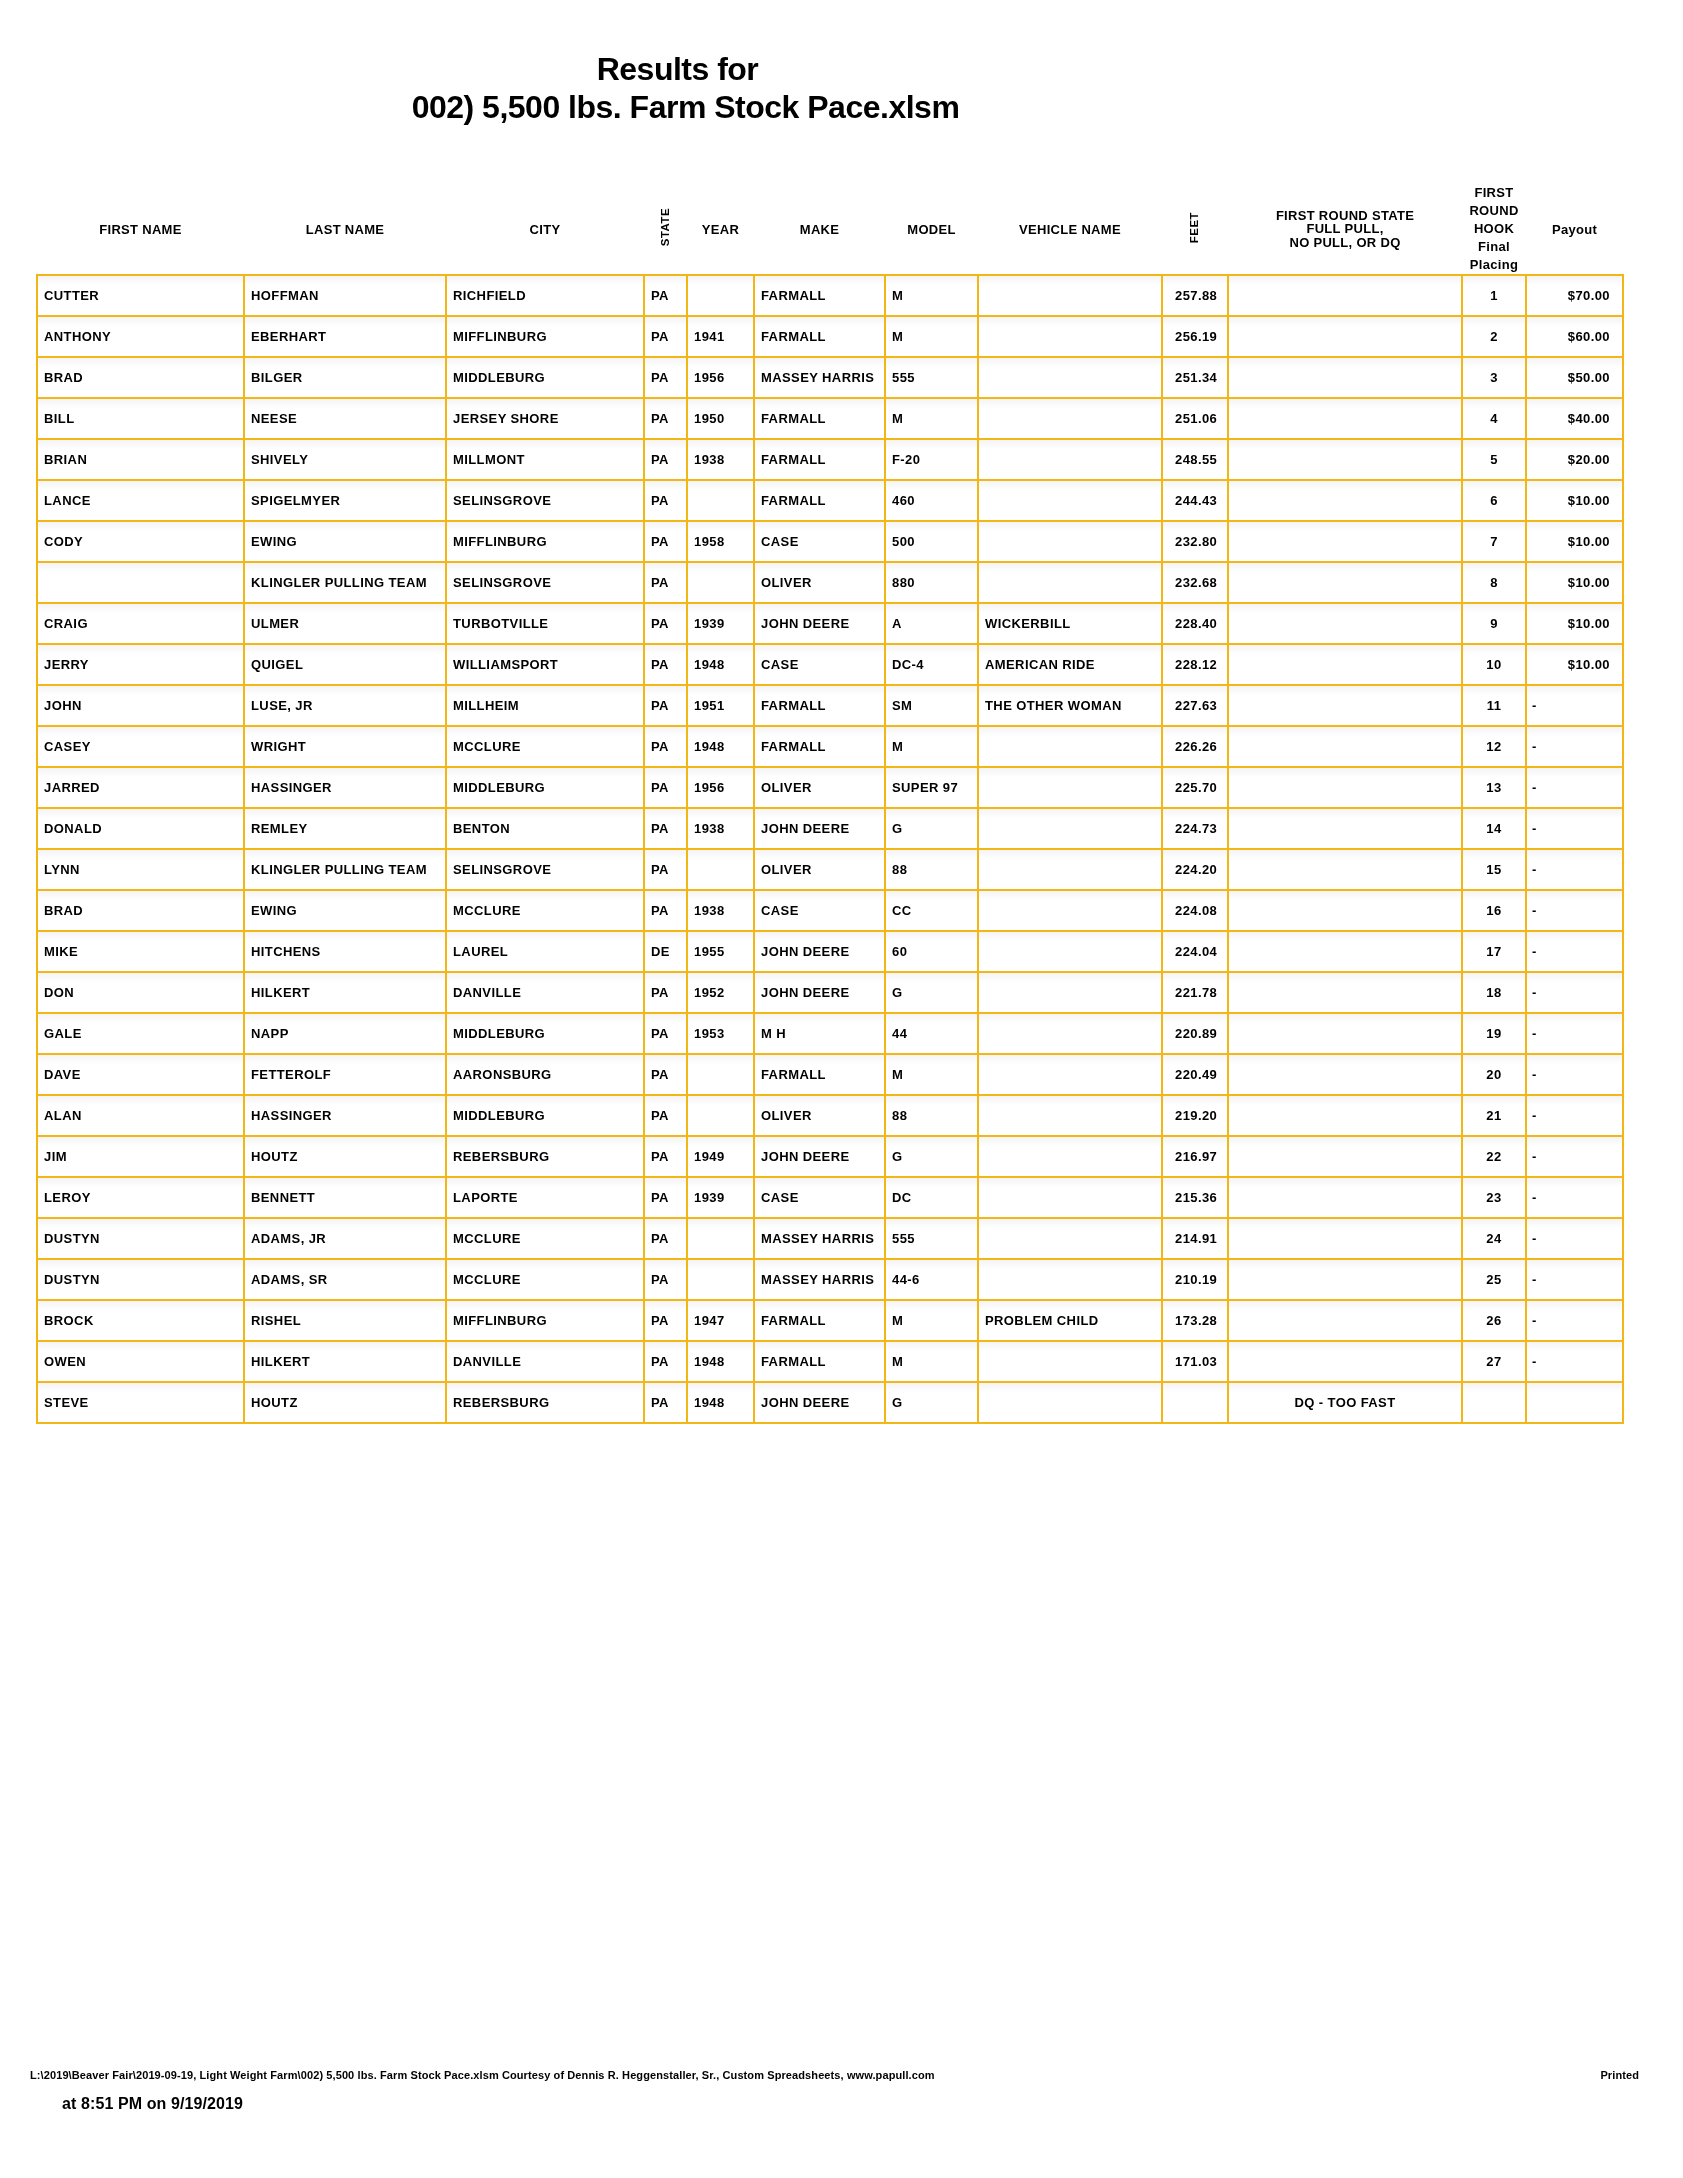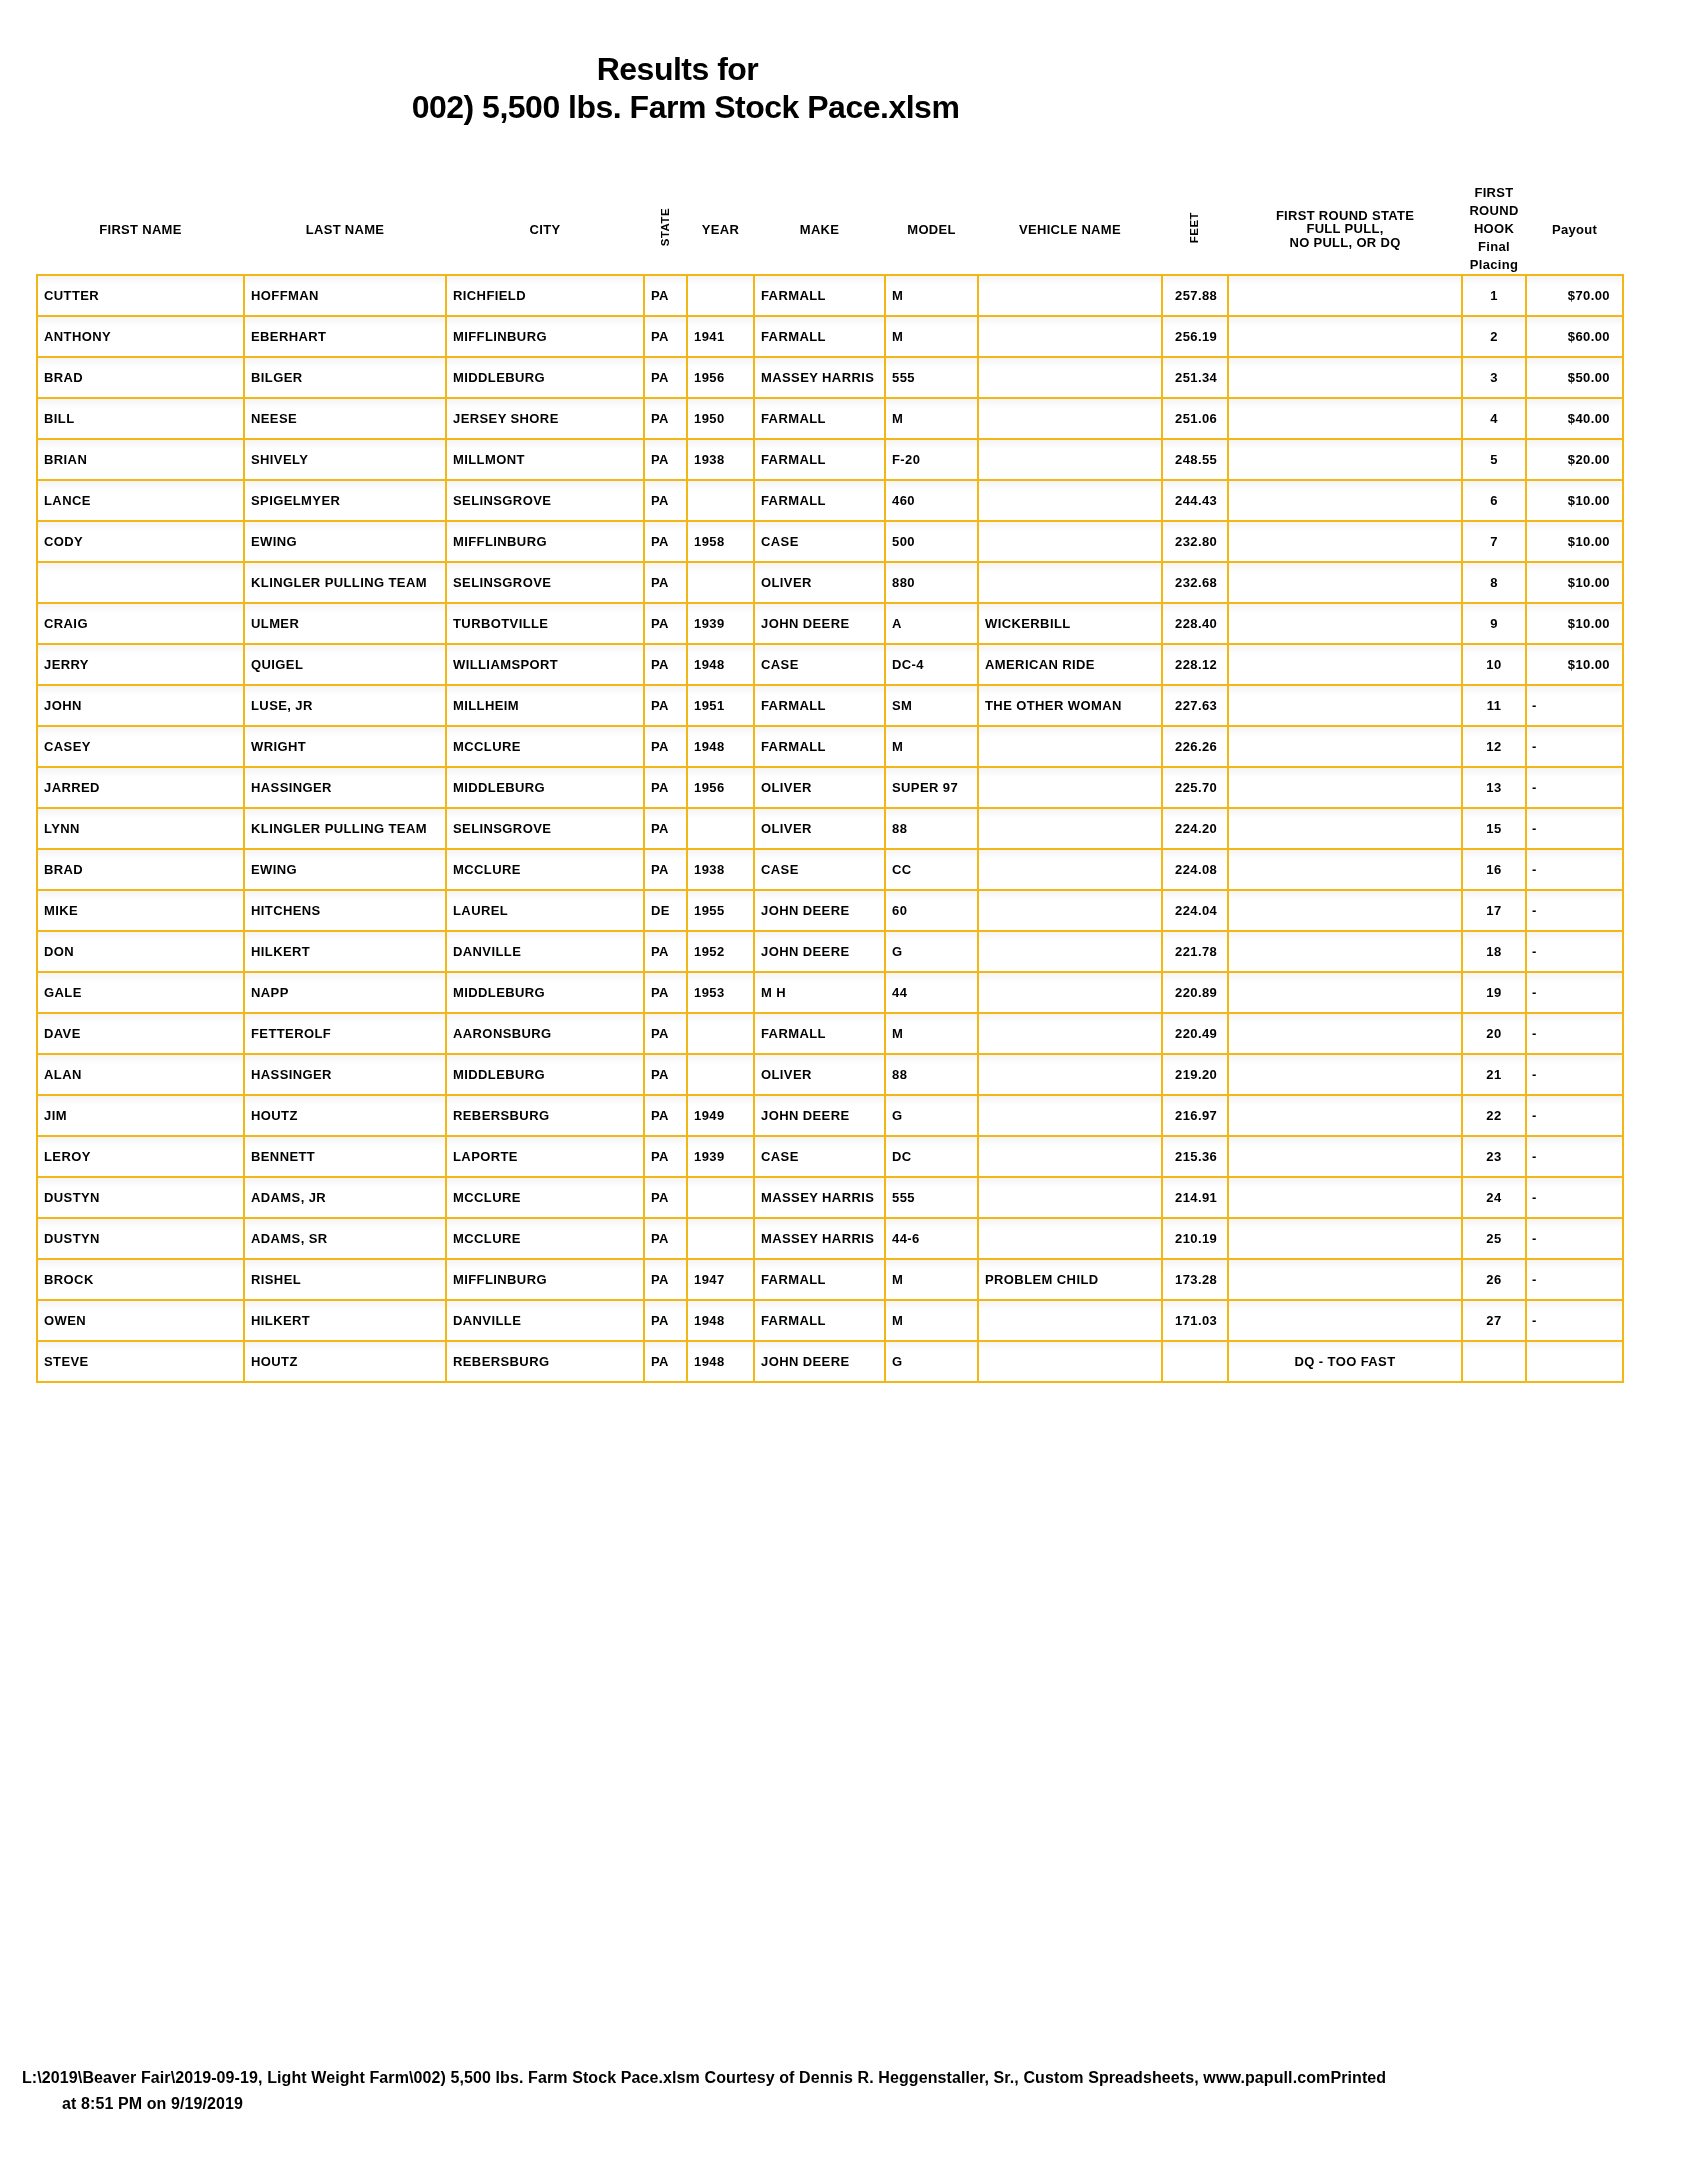--- a/index.html
+++ b/index.html
@@ -43,23 +43,23 @@
     display:inline-block;
     writing-mode:vertical-rl;transform:rotate(180deg);
     font-size:11.4px;letter-spacing:0.5px;line-height:1;
   }
   .hook-head{font-size:11px;line-height:13.4px;letter-spacing:0.2px;}
   .place-head{font-size:8.4px;line-height:18px;letter-spacing:0.2px;}
   .payout-head{font-size:22px;letter-spacing:-0.5px;}
 
   
   #footer-line1{
-    position:absolute;left:22px;top:2069px;width:1609px;
-    display:flex;justify-content:flex-start;align-items:flex-start;
-    font-size:16px;font-weight:bold;letter-spacing:0.1px;white-space:nowrap;
+    position:absolute;left:30px;top:2069px;width:1609px;
+    display:flex;justify-content:space-between;align-items:flex-start;
+    font-size:11px;font-weight:bold;letter-spacing:0.1px;white-space:nowrap;
   }
   #footer-line2{
     position:absolute;left:30px;top:2095px;
     font-size:16px;font-weight:bold;letter-spacing:0.1px;margin-left:32px;
   }
 </style>
 </head>
 <body>
 
 <div class="title-line" id="title1">Results for</div>
@@ -281,20 +281,34 @@
         <td class="al">1956</td>
         <td class="al">OLIVER</td>
         <td class="al">SUPER 97</td>
         <td class="al"></td>
         <td class="ar">225.70</td>
         <td class="ac"></td>
         <td class="ac">13</td>
         <td class="al al-dash">-</td>
       </tr>
       <tr>
+        <td class="al">DONALD</td>
+        <td class="al">REMLEY</td>
+        <td class="al">BENTON</td>
+        <td class="al">PA</td>
+        <td class="al">1938</td>
+        <td class="al">JOHN DEERE</td>
+        <td class="al">G</td>
+        <td class="al"></td>
+        <td class="ar">224.73</td>
+        <td class="ac"></td>
+        <td class="ac">14</td>
+        <td class="al al-dash">-</td>
+      </tr>
+      <tr>
         <td class="al">LYNN</td>
         <td class="al">KLINGLER PULLING TEAM</td>
         <td class="al">SELINSGROVE</td>
         <td class="al">PA</td>
         <td class="al"></td>
         <td class="al">OLIVER</td>
         <td class="al">88</td>
         <td class="al"></td>
         <td class="ar">224.20</td>
         <td class="ac"></td>

